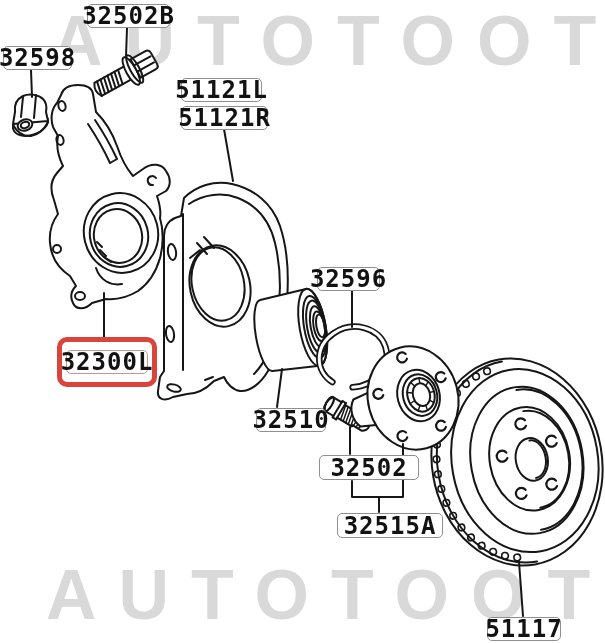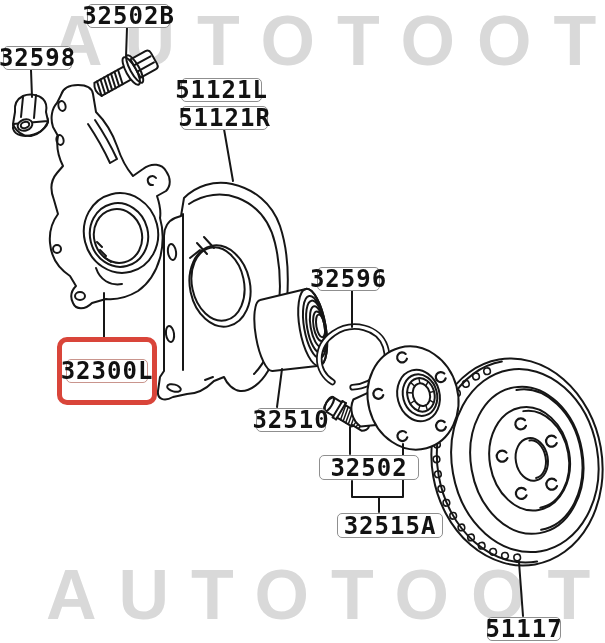--- a/index.html
+++ b/index.html
@@ -18,21 +18,21 @@
   svg.art{position:absolute;left:0;top:0;z-index:2;}
   .plabel{
     position:absolute;z-index:3;height:24px;box-sizing:border-box;
     background:#fff;border:1.6px solid #8f8f8f;border-radius:5px;
     display:flex;align-items:center;justify-content:center;
     font-weight:bold;font-size:24px;letter-spacing:1px;color:#121212;
   }
   .hl-group{
     position:absolute;left:57px;top:337px;z-index:3;box-sizing:border-box;
     background:#fff;border:5px solid var(--hl,#d9453a);border-radius:10px;
-    padding:17px 4px;display:flex;flex-direction:column;gap:4px;justify-content:space-between;
+    padding:8px 4px;display:flex;flex-direction:column;gap:4px;justify-content:space-between;
   }
   .hl-group .plabel{position:static;width:82px;border-color:#c9958d;}
 </style>
 </head>
 <body>
 
 <div class="stage">
 
   <div class="watermark wm-top">AUTOTOOT</div>
   <div class="watermark wm-bottom">AUTOTOOT</div>

